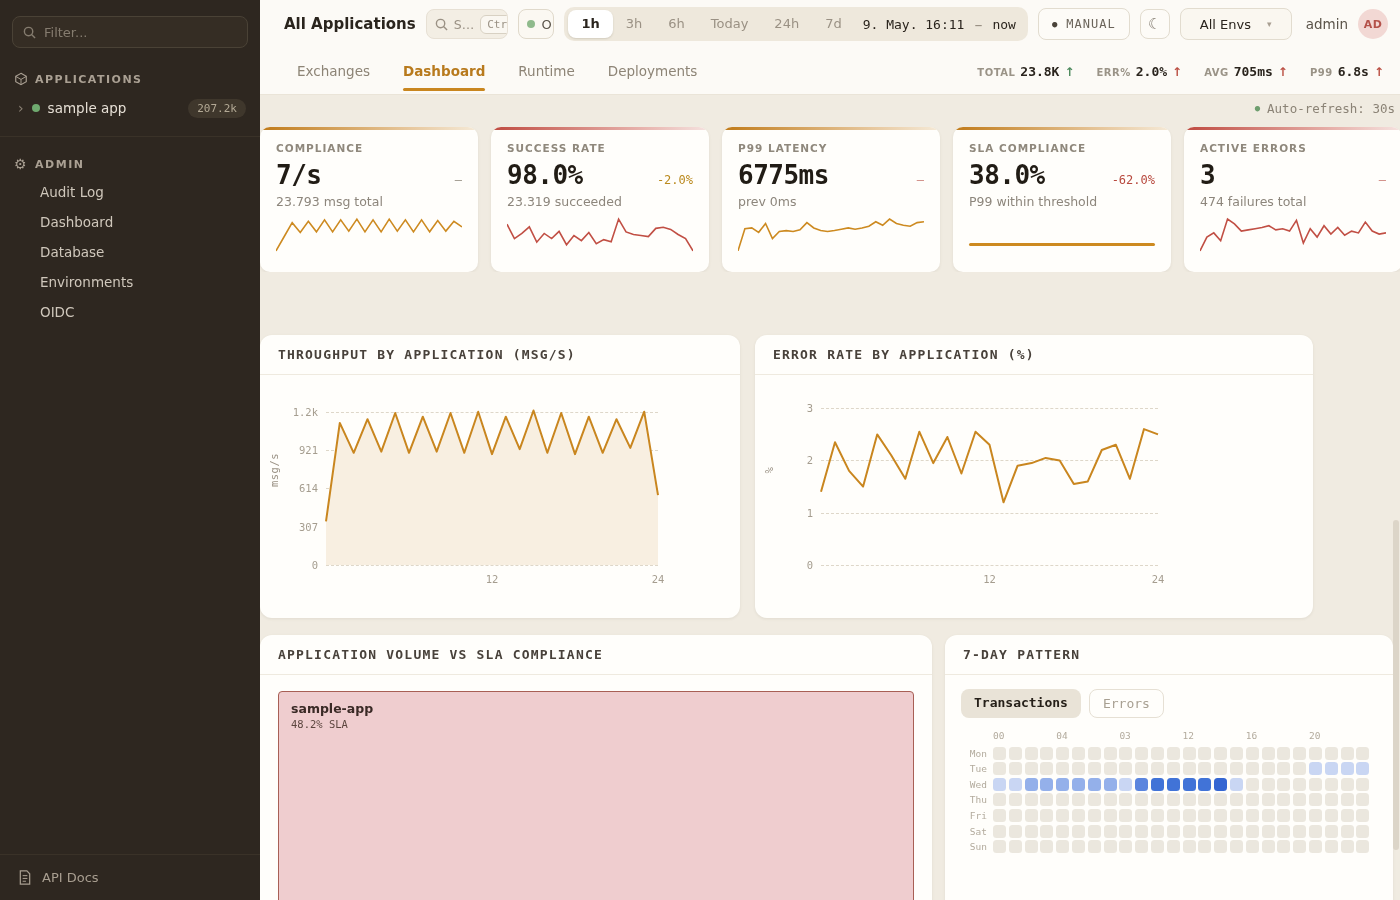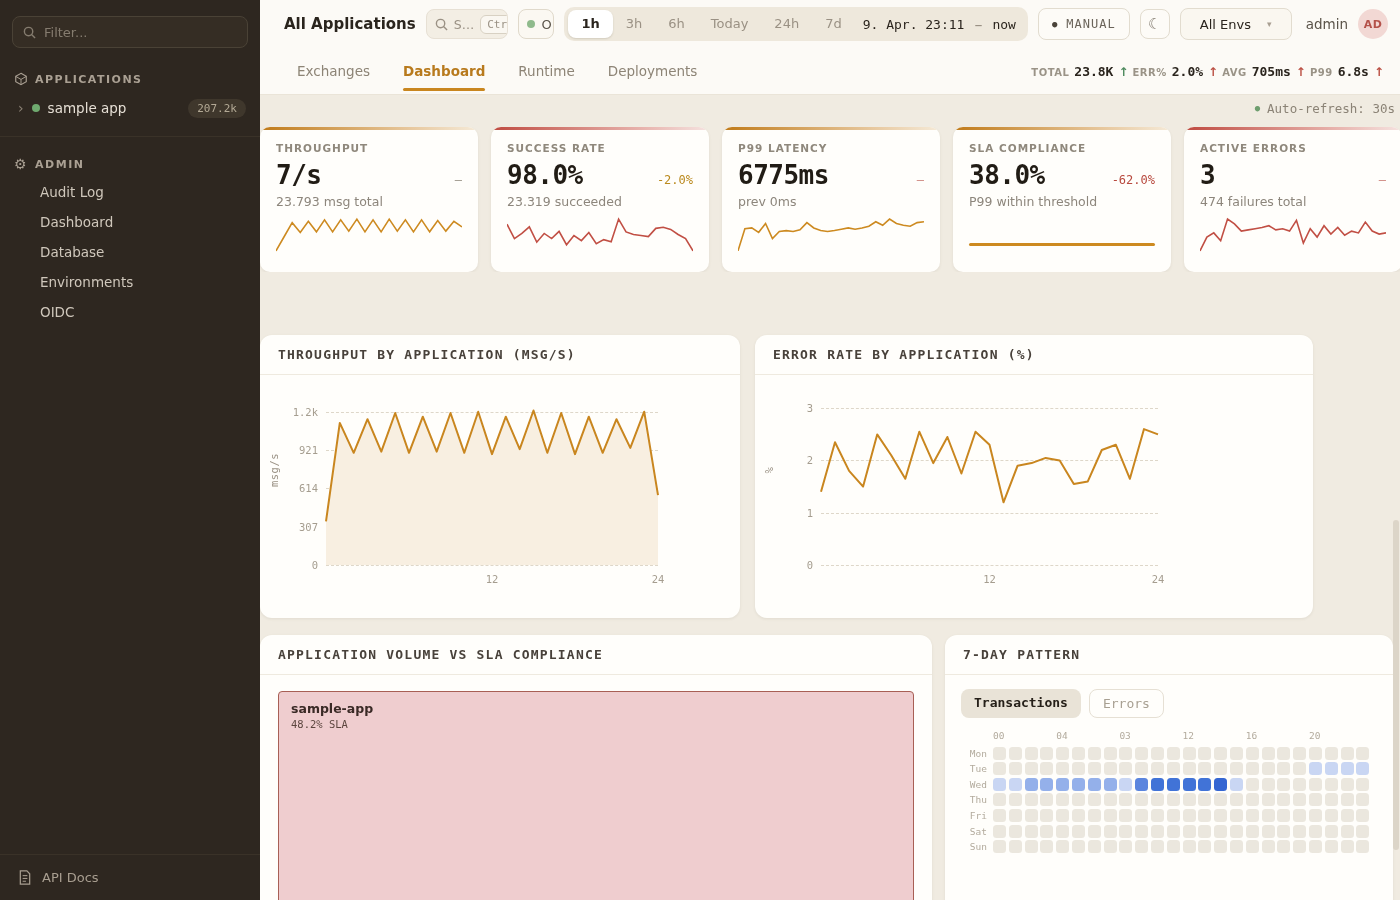--- a/index.html
+++ b/index.html
@@ -50,21 +50,21 @@
   .env-select { height:32px; min-width:112px; border:1px solid #e2dccf; background:#faf7f0; border-radius:8px; display:flex; align-items:center; justify-content:center; gap:16px; padding:0 12px; font-size:13px; color:#2a241d; cursor:pointer; }
   .env-caret { color:#a89f91; font-size:9px; }
   .user-name { font-size:13.5px; color:#5a5349; margin-left:4px; white-space:nowrap; }
   .avatar { width:30px; height:30px; border-radius:50%; background:#f2d8d4; color:#b4524a; font-size:11px; font-weight:bold; display:flex; align-items:center; justify-content:center; letter-spacing:.5px; flex:0 0 30px; cursor:pointer; }
 
   
   .tabsbar { height:47px; background:#fcfaf6; border-bottom:1px solid #eae4d8; display:flex; align-items:center; padding:0 10px 0 37px; }
   .tab { margin-right:33px; font-size:13.5px; color:#8d8476; height:47px; line-height:47px; position:relative; cursor:pointer; white-space:nowrap; }
   .tab.active { color:#b87a1d; font-weight:bold; }
   .tab.active::after { content:""; position:absolute; left:0; right:0; bottom:4px; height:2.5px; background:#c9861f; border-radius:2px; }
-  .topstats { margin-left:auto; display:flex; align-items:center; gap:4px; padding-right:6px; }
+  .topstats { margin-left:auto; display:flex; align-items:center; gap:22px; padding-right:6px; }
   .stat { display:flex; align-items:baseline; gap:5px; white-space:nowrap; }
   .stat-label { font-size:10px; font-weight:bold; color:#9a9387; letter-spacing:.5px; }
   .stat-value { font-family:"DejaVu Sans Mono","Liberation Mono",monospace; font-size:13px; font-weight:bold; color:#2a241d; }
   .stat-arrow { font-size:12px; font-weight:bold; }
 
   
   .content { flex:1; background:#f0ebe1; padding:0; position:relative; overflow:hidden; }
   .refresh-row { height:26px; display:flex; align-items:center; justify-content:flex-end; gap:7px; padding-right:5px; font-family:"DejaVu Sans Mono","Liberation Mono",monospace; font-size:12.5px; color:#8b8376; }
   .refresh-dot { color:#6f9e6f; font-size:9px; }
 
@@ -202,21 +202,21 @@
         <span class="status-text">O</span>
       </div>
 
       <div class="seg">
         <span class="seg-item active">1h</span>
         <span class="seg-item">3h</span>
         <span class="seg-item">6h</span>
         <span class="seg-item">Today</span>
         <span class="seg-item">24h</span>
         <span class="seg-item">7d</span>
-        <span class="seg-date">9. Apr. 23:11</span>
+        <span class="seg-date">9. May. 16:11</span>
         <span class="seg-sep">–</span>
         <span class="seg-date">now</span>
       </div>
 
       <div class="btn-manual">
         <span class="manual-dot">●</span>
         <span>MANUAL</span>
       </div>
 
       <div class="btn-moon">
@@ -267,21 +267,21 @@
       <div class="refresh-row">
         <span class="refresh-dot">●</span>
         <span>Auto-refresh: 30s</span>
       </div>
 
       <div class="kpi-row">
 
         <div class="kpi-card">
           <div class="kpi-accent orange"></div>
           <div class="kpi-body">
-            <div class="kpi-label">THROUGHPUT</div>
+            <div class="kpi-label">COMPLIANCE</div>
             <div class="kpi-value-row">
               <span class="kpi-value">7/s</span>
               <span class="kpi-delta" style="color: rgb(154, 147, 135);">–</span>
             </div>
             <div class="kpi-sub">23.793 msg total</div>
             <svg class="kpi-spark" viewBox="0 0 100 34" preserveAspectRatio="none">
                 <polyline points="0.00,32.00 4.35,18.67 8.70,5.33 13.04,14.67 17.39,4.00 21.74,14.00 26.09,2.67 30.43,14.00 34.78,2.67 39.13,13.33 43.48,2.00 47.83,14.00 52.17,2.67 56.52,14.00 60.87,2.00 65.22,13.33 69.57,2.67 73.91,14.00 78.26,2.67 82.61,14.00 86.96,3.33 91.30,13.33 95.65,4.00 100.00,9.33" fill="none" stroke="#cd8a20" stroke-width="1.6" vector-effect="non-scaling-stroke"></polyline>
               </svg>
           </div>
         </div>

